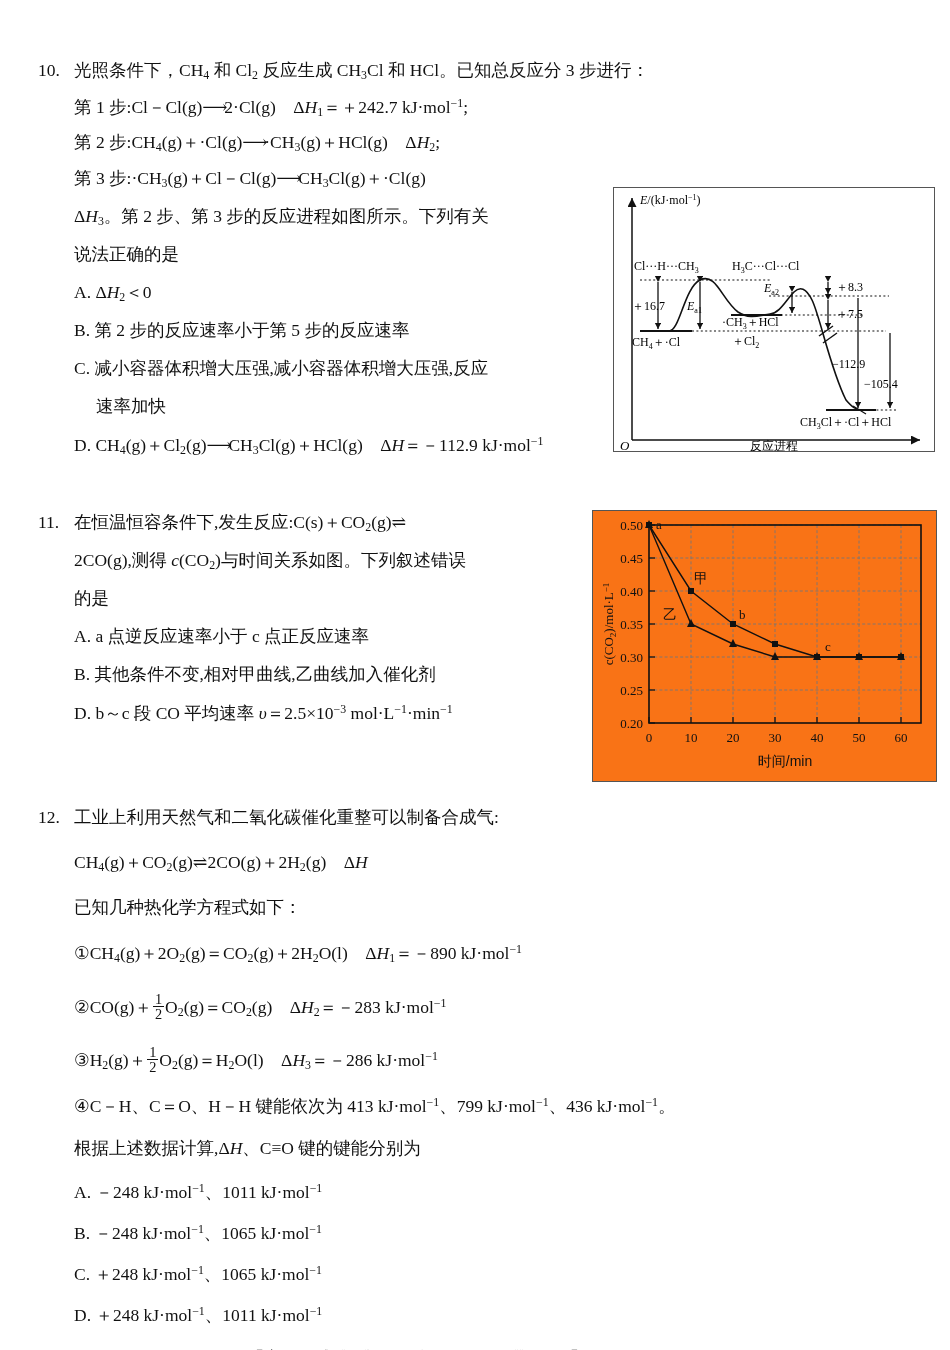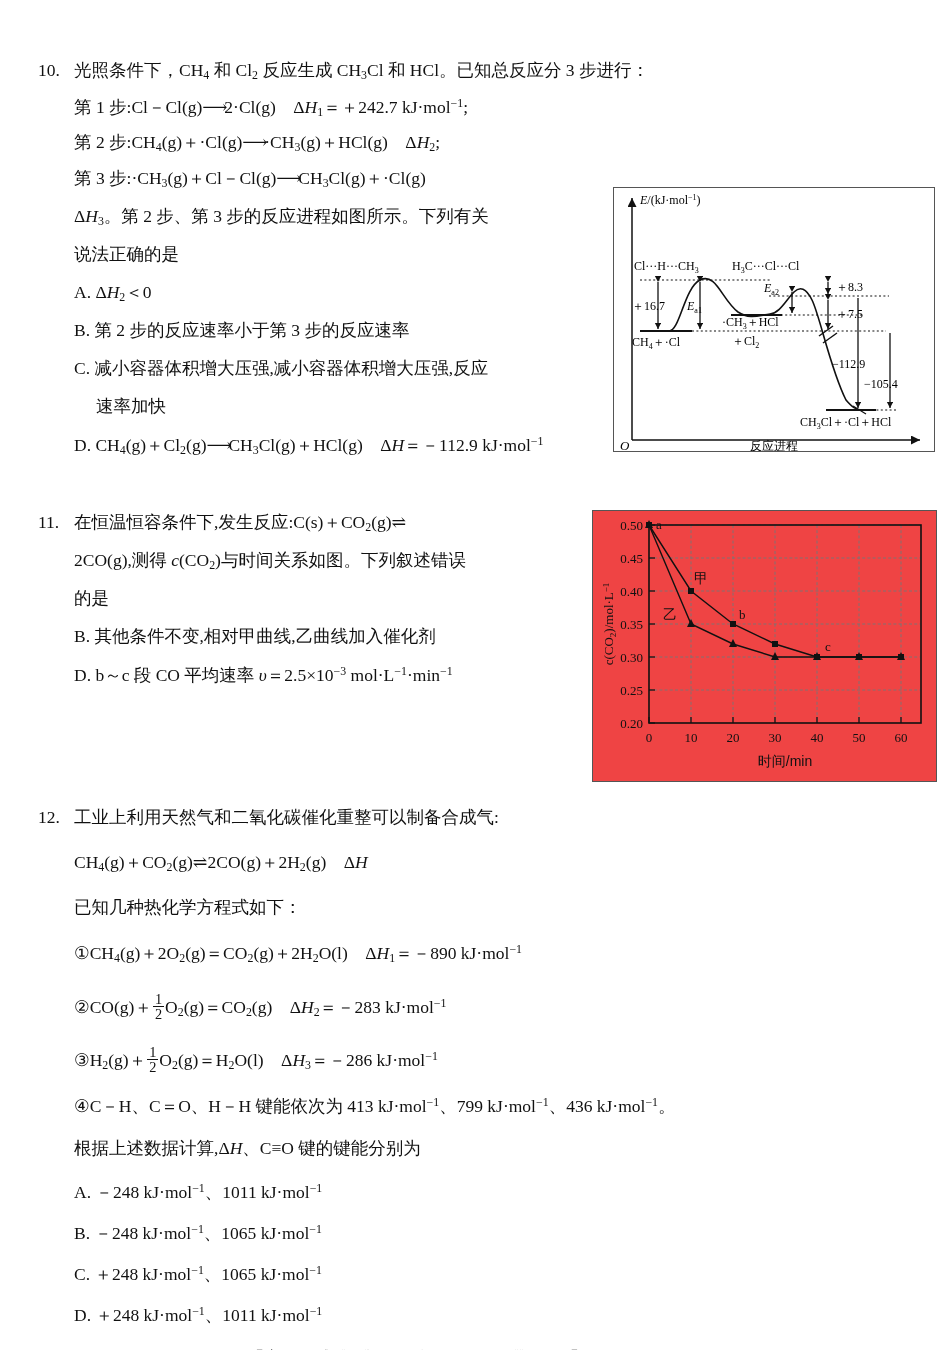--- a/index.html
+++ b/index.html
@@ -39,21 +39,21 @@
     background: #fff;
     font-size: 12px;
   }
   #fig-energy svg { display: block; }
 
   
   #fig-conc {
     position: absolute;
     left: 592px; top: 466px; width: 345px; height: 272px;
     border: 1.1px solid #555;
-    background: #ef4444;
+    background: #f97316;
   }
   #fig-conc svg { display: block; }
 
   
   .footer { position: absolute; left: 0; top: 1303px; width: 950px; height: 40px; }
   .footer .center { position: absolute; left: 246px; top: 0; font-size: 18px; font-weight: bold; white-space: nowrap; text-align: right; }
   .footer .code { position: absolute; left: 782px; top: 2px; font-size: 17px; white-space: nowrap; }
 </style>
 </head>
 <body>
@@ -64,21 +64,21 @@
     <div class="line" style="position:relative;height:36px;">
       <span class="num">10.</span>
       <span class="ind">光照条件下，CH<sub>4</sub> 和 Cl<sub>2</sub> 反应生成 CH<sub>3</sub>Cl 和 HCl。已知总反应分 3 步进行：</span>
     </div>
     <div class="line ind" style="height:36px;">第 1 步<span>:</span>Cl－Cl(g)<span class="arrow">⟶</span>2·Cl(g)　Δ<span class="it">H</span><sub>1</sub>＝＋242.7 kJ·mol<sup>−1</sup>;</div>
     <div class="line ind" style="height:36px;">第 2 步<span>:</span>CH<sub>4</sub>(g)＋·Cl(g)<span class="arrow">⟶</span>·CH<sub>3</sub>(g)＋HCl(g)　Δ<span class="it">H</span><sub>2</sub>;</div>
     <div class="line ind" style="height:38px;">第 3 步<span>:</span>·CH<sub>3</sub>(g)＋Cl－Cl(g)<span class="arrow">⟶</span>CH<sub>3</sub>Cl(g)＋·Cl(g)</div>
     <div class="line ind" style="height:38px;">Δ<span class="it">H</span><sub>3</sub>。第 2 步、第 3 步的反应进程如图所示。下列有关</div>
     <div class="line ind" style="height:38px;">说法正确的是</div>
     <div class="line ind" style="height:38px;">A. Δ<span class="it">H</span><sub>2</sub>＜0</div>
-    <div class="line ind" style="height:38px;">B. 第 2 步的反应速率小于第 3 步的反应速率</div>
+    <div class="line ind" style="height:38px;">B. 第 2 步的反应速率小于第 5 步的反应速率</div>
     <div class="line ind" style="height:38px;">C. 减小容器体积增大压强,减小容器体积增大压强,反应</div>
     <div class="line ind2" style="height:38px;">速率加快</div>
     <div class="line ind" style="height:38px;">D. CH<sub>4</sub>(g)＋Cl<sub>2</sub>(g)<span class="arrow">⟶</span>CH<sub>3</sub>Cl(g)＋HCl(g)　Δ<span class="it">H</span>＝－112.9 kJ·mol<sup>−1</sup></div>
   </div>
 
   <div id="fig-energy">
     <svg width="320" height="263" viewBox="0 0 320 263" xmlns="http://www.w3.org/2000/svg">
       <defs>
         <marker id="ah" markerWidth="7" markerHeight="7" refX="6" refY="3" orient="auto">
           <path d="M0,0 L6,3 L0,6 z" fill="#111"></path>
@@ -143,20 +143,21 @@
     </svg>
   </div>
 
   <div class="q" style="left:38px; top:470px; width:560px;">
     <div class="line" style="position:relative;height:38px;">
       <span class="num">11.</span>
       <span class="ind">在恒温恒容条件下,发生反应<span>:</span>C(s)＋CO<sub>2</sub>(g)⇌</span>
     </div>
     <div class="line ind" style="height:38px;">2CO(g),测得 <span class="it">c</span>(CO<sub>2</sub>)与时间关系如图。下列叙述错误</div>
     <div class="line ind" style="height:38px;">的是</div>
+    <div class="line ind" style="height:38px;">A. a 点逆反应速率小于 c 点正反应速率</div>
     <div class="line ind" style="height:38px;">B. 其他条件不变,相对甲曲线,乙曲线加入催化剂</div>
     <div class="line ind" style="height:38px;">D. b～c 段 CO 平均速率 <span class="it">υ</span>＝2.5×10<sup>−3</sup> mol·L<sup>−1</sup>·min<sup>−1</sup></div>
   </div>
 
   <div id="fig-conc">
     <svg width="343" height="270" viewBox="0 0 343 270" xmlns="http://www.w3.org/2000/svg">
 
       <g stroke="#777" stroke-width="0.9" stroke-dasharray="3,2.2">
         <line x1="98" y1="14" x2="98" y2="212"></line>
         <line x1="140" y1="14" x2="140" y2="212"></line>

